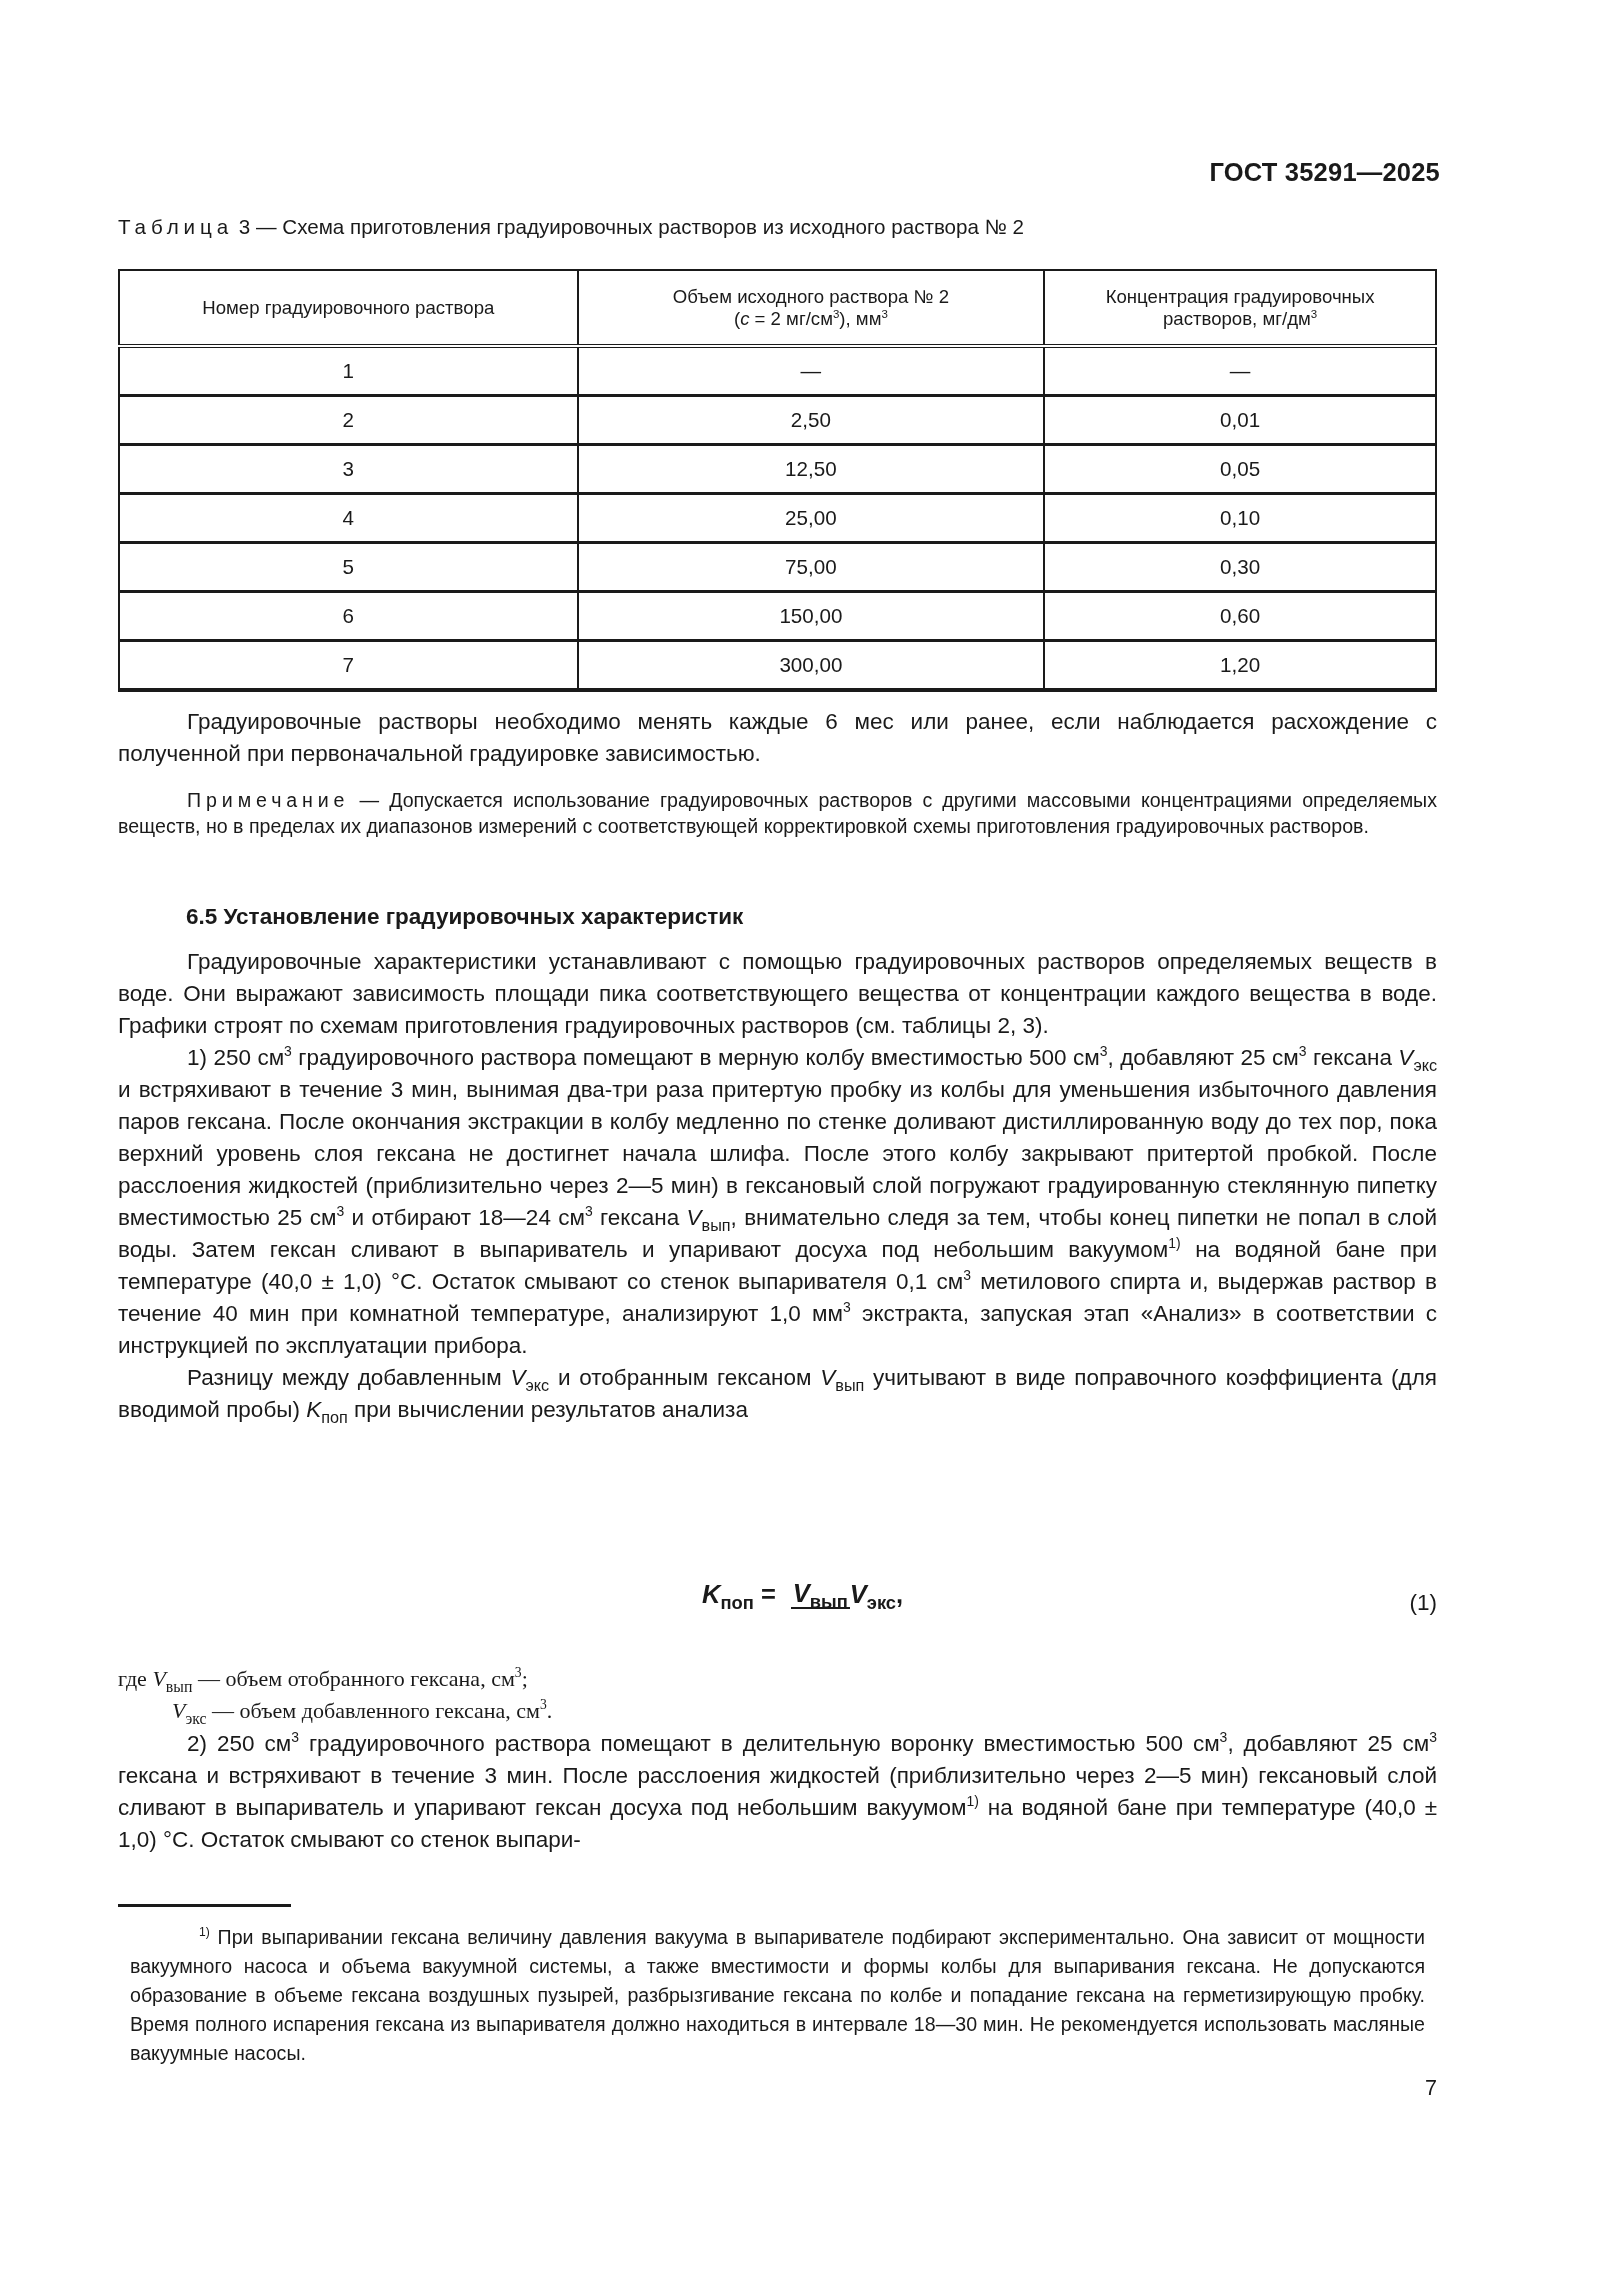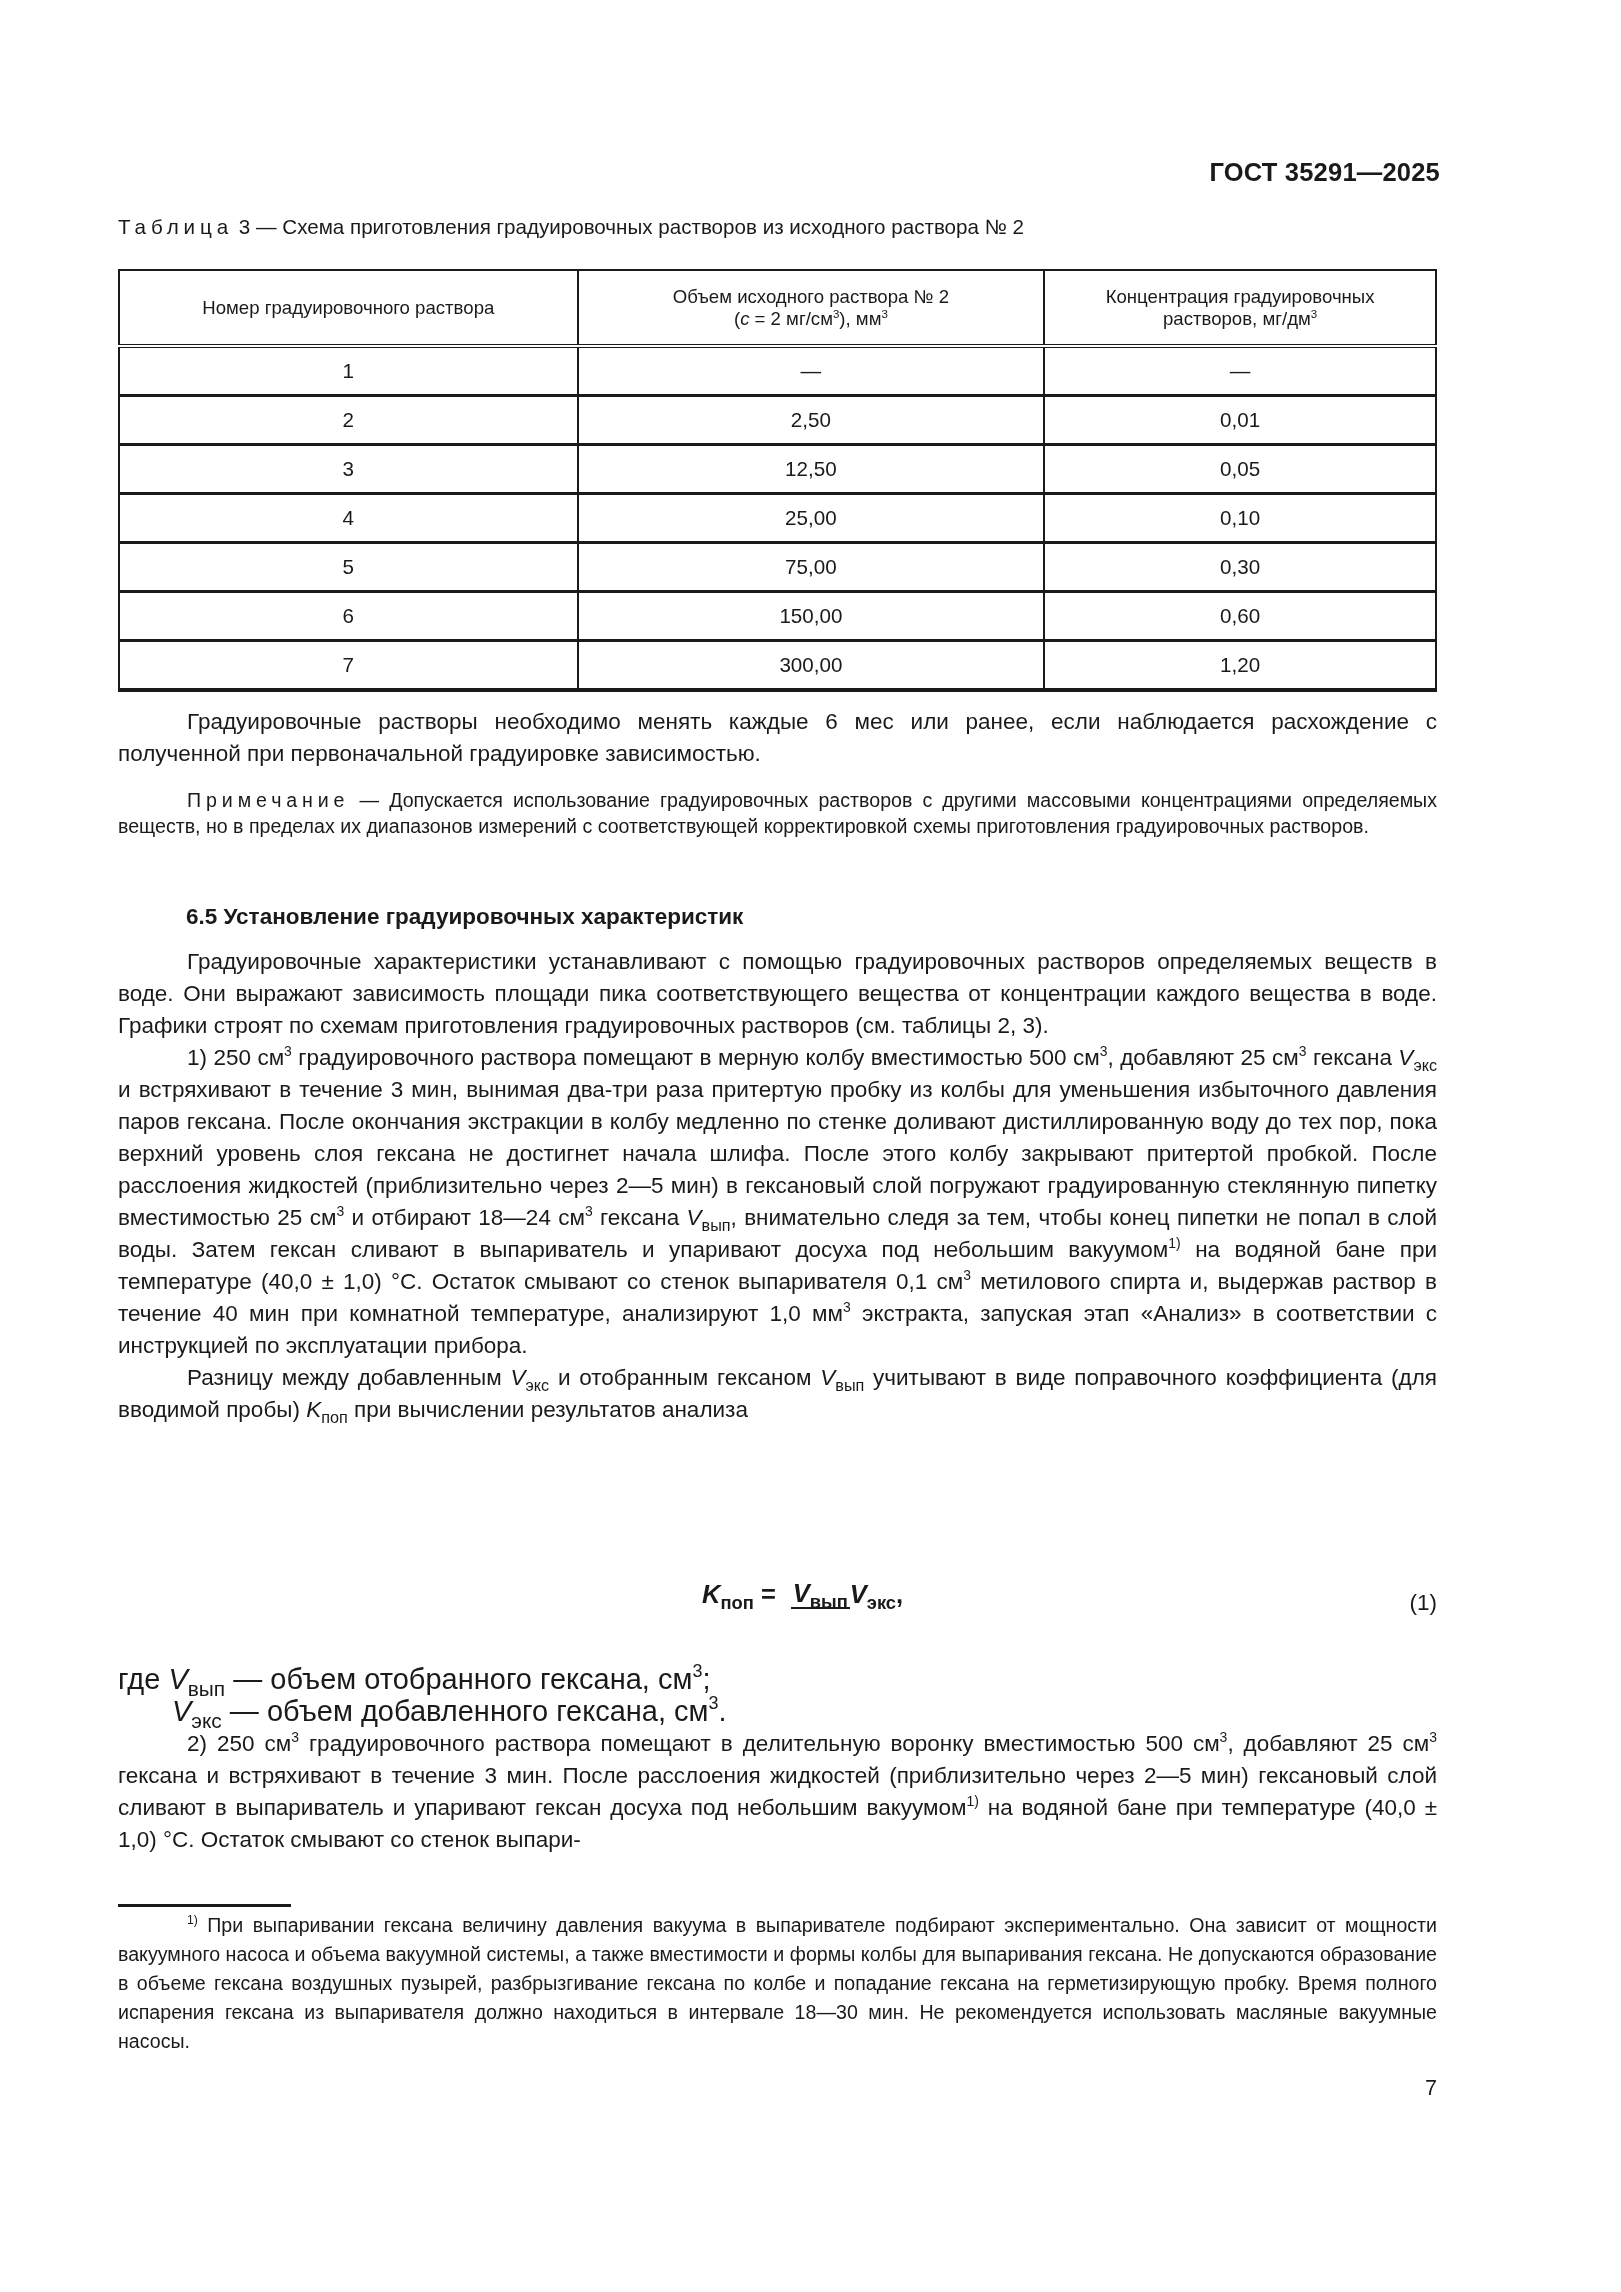--- a/index.html
+++ b/index.html
@@ -22,25 +22,25 @@
   .body p { margin: 0; text-indent: 69px; }
   .note { position: absolute; left: 118px; width: 1319px; font-size: 19.6px; line-height: 26px; text-align: justify; }
   .note p { margin: 0; text-indent: 69px; }
   .section-title { position: absolute; left: 186px; top: 904px; font-size: 22.5px; font-weight: bold; }
   .formula { position: absolute; top: 1580px; left: 702px; font-size: 25.5px; font-weight: bold; display: flex; align-items: center; }
   .formula i { font-style: italic; }
   .frac { display: inline-flex; flex-direction: row; align-items: center; margin-left: 7.8px; line-height: 27.4px; }
   .frac .num { border-bottom: 2px solid #1a1a1a; padding: 0 2px; }
   .formula sub { font-size: 0.72em; font-style: normal; }
   .eq-num { position: absolute; top: 1590px; right: 184px; font-size: 22.5px; }
-  .where { position: absolute; left: 118px; top: 1663px; width: 1319px; font-size: 29px; line-height: 32px; }
+  .where { position: absolute; left: 118px; top: 1663px; width: 1319px; font-size: 22px; line-height: 32px; font-family: Liberation Serif, serif; }
   .where .l2 { padding-left: 54px; }
   .fn-rule { position: absolute; left: 118px; top: 1904px; width: 173px; height: 2.9px; background: #1a1a1a; }
   .footnote { position: absolute; left: 118px; top: 1911px; width: 1319px; font-size: 19.6px; line-height: 29px; text-align: justify; }
-  .footnote p { margin: 0; text-indent: 69px; }
+  .footnote p { margin: 12px; text-indent: 69px; }
   .page-num { position: absolute; top: 2075px; right: 184px; font-size: 21.6px; }
   i.v { font-style: italic; }
 </style>
 </head>
 <body>
 
 <div class="page-header">ГОСТ 35291—2025</div>
 
 <div class="table-caption">
   <span class="spaced">Таблица</span>

